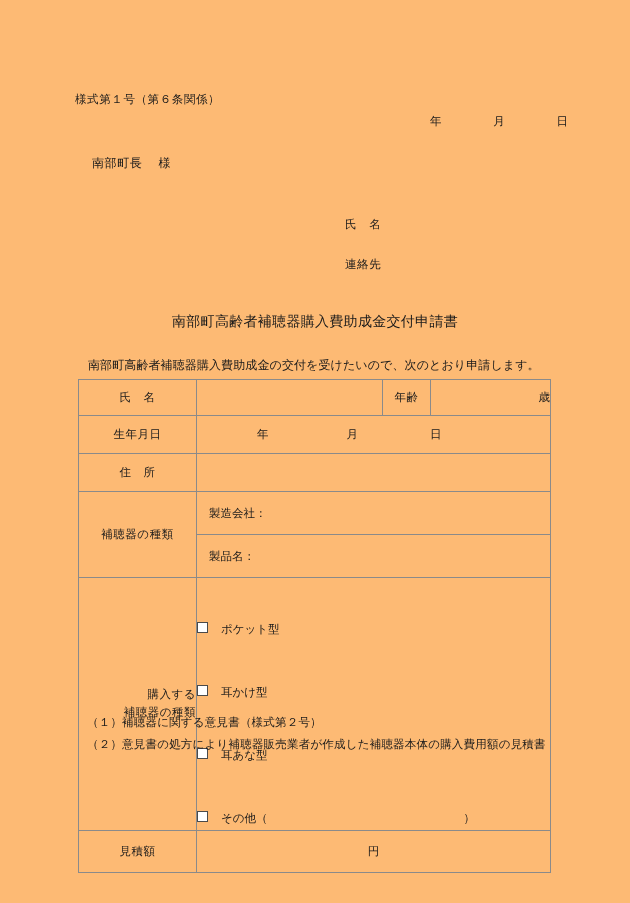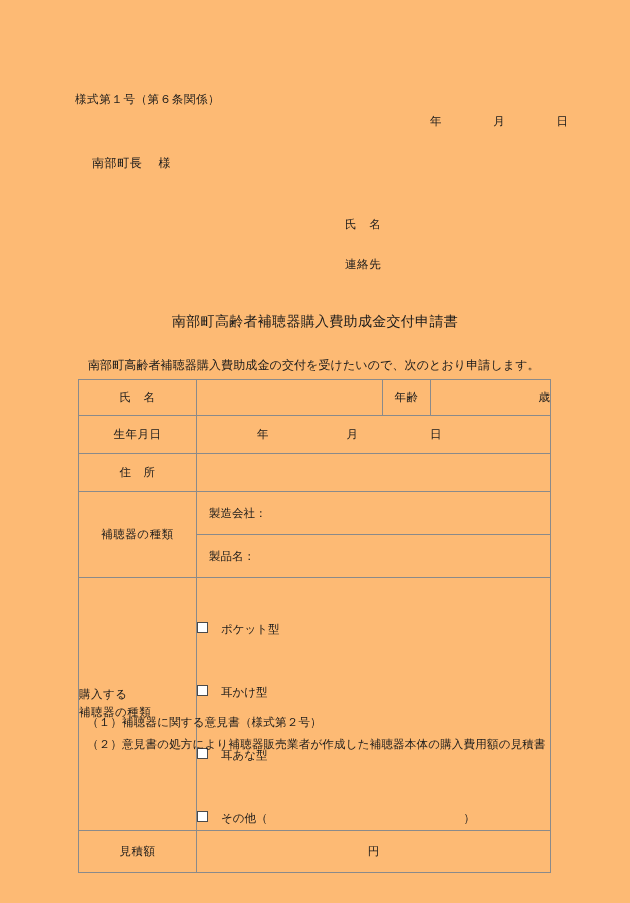--- a/index.html
+++ b/index.html
@@ -105,21 +105,21 @@
     border: 1px solid #8a8a8a;
     padding: 0;
     vertical-align: middle;
   }
   .lbl {
     text-align: center;
     letter-spacing: 0.5px;
     white-space: nowrap;
   }
   .lbl-2line {
-    text-align: left;
+    text-align: right;
     line-height: 1.55;
     letter-spacing: 0.5px;
     white-space: nowrap;
   }
   .cell-blank { }
 
   .h-name   { height: 36px; }
   .h-birth  { height: 38px; }
   .h-addr   { height: 38px; }
   .h-sub    { height: 43px; }

